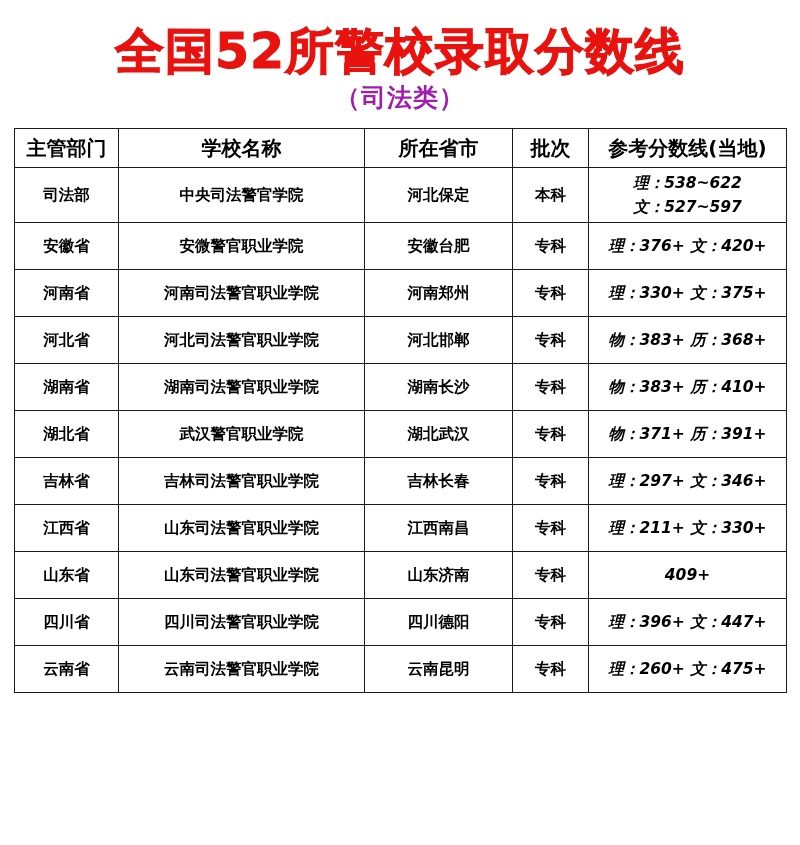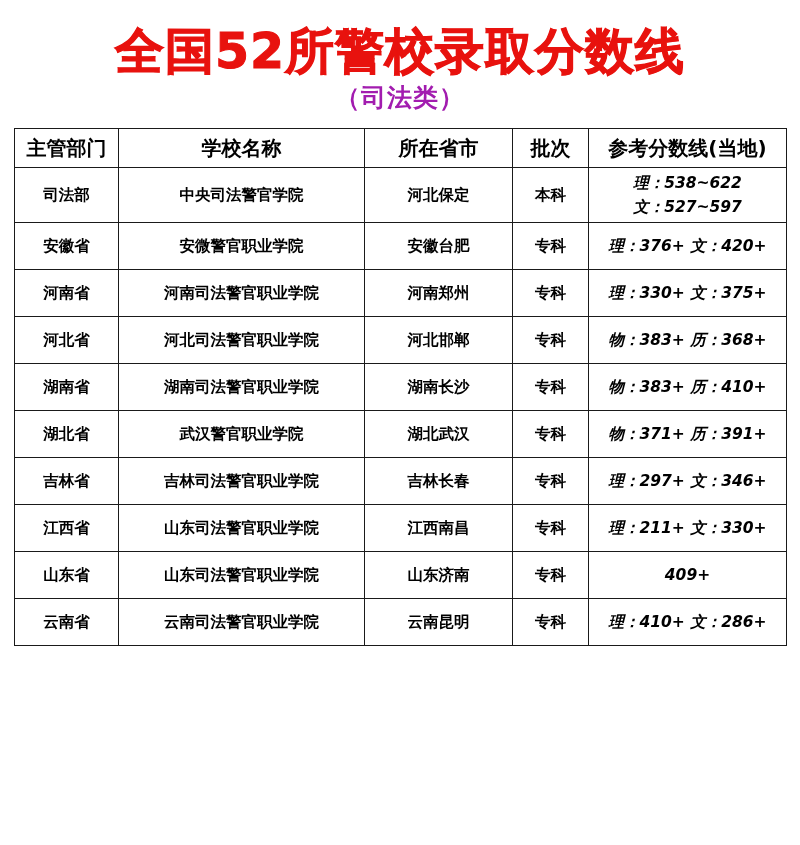--- a/index.html
+++ b/index.html
@@ -205,26 +205,37 @@
           <td>山东司法警官职业学院</td>
           <td>山东济南</td>
           <td>专科</td>
           <td>
             <div class="score-two">
               <span class="score-line">409+</span>
             </div>
           </td>
         </tr>
         <tr>
+          <td>四川省</td>
+          <td>四川司法警官职业学院</td>
+          <td>四川德阳</td>
+          <td>专科</td>
+          <td>
+            <div class="score-two">
+              <span class="score-line">理：396+   文：447+</span>
+            </div>
+          </td>
+        </tr>
+        <tr>
           <td>云南省</td>
           <td>云南司法警官职业学院</td>
           <td>云南昆明</td>
           <td>专科</td>
           <td>
             <div class="score-two">
-              <span class="score-line">理：410+   文：286+</span>
+              <span class="score-line">理：260+   文：475+</span>
             </div>
           </td>
         </tr>
       </tbody>
   </table>
 
 </div>
 
 </body></html>

